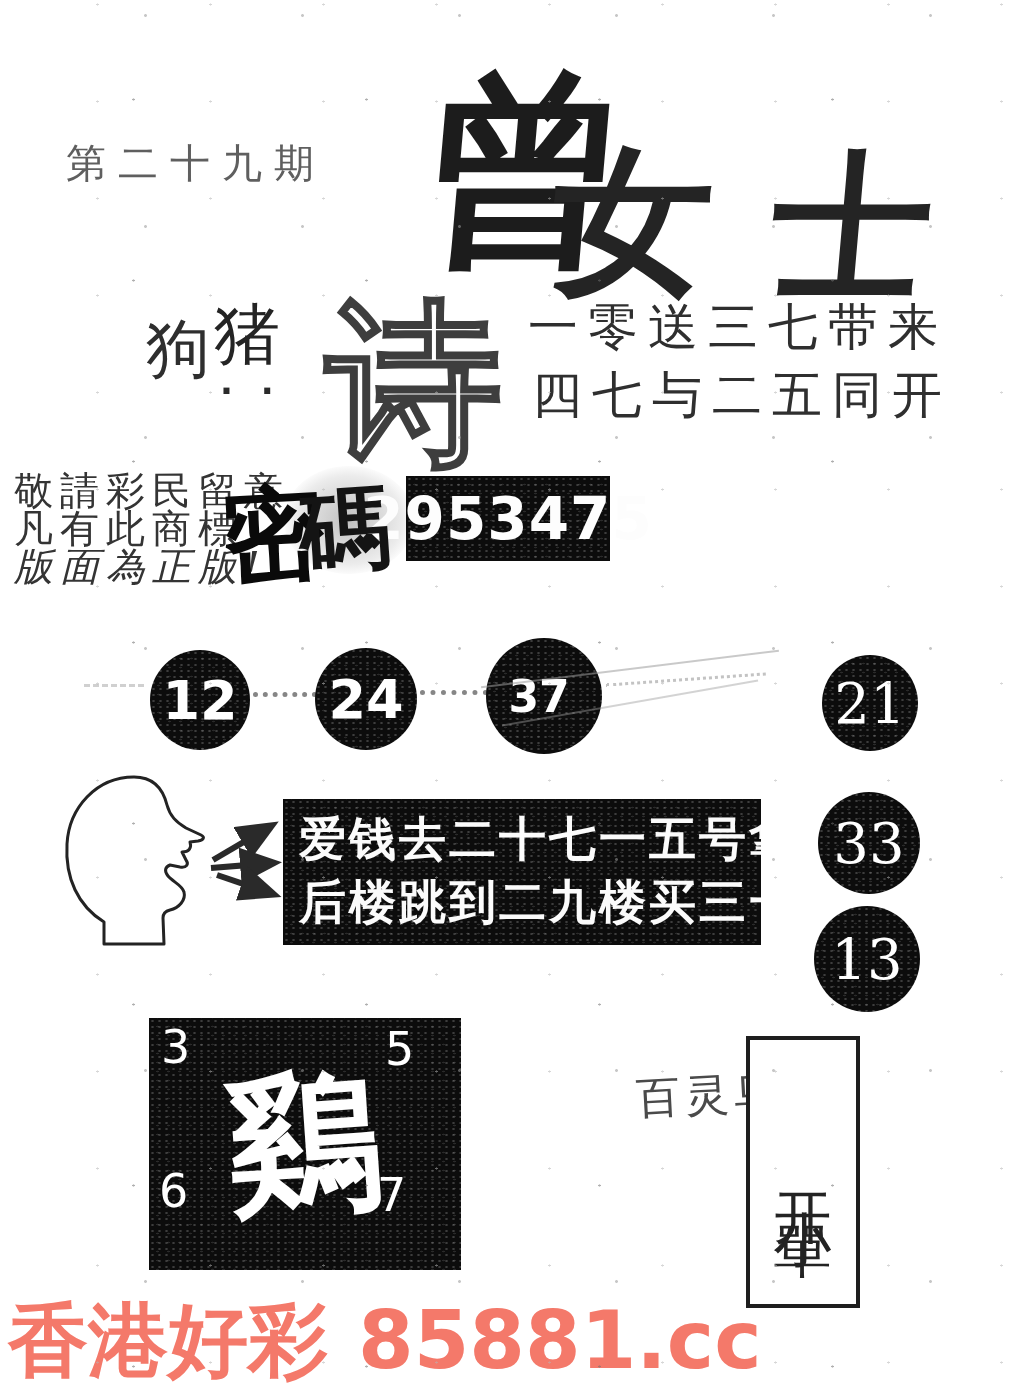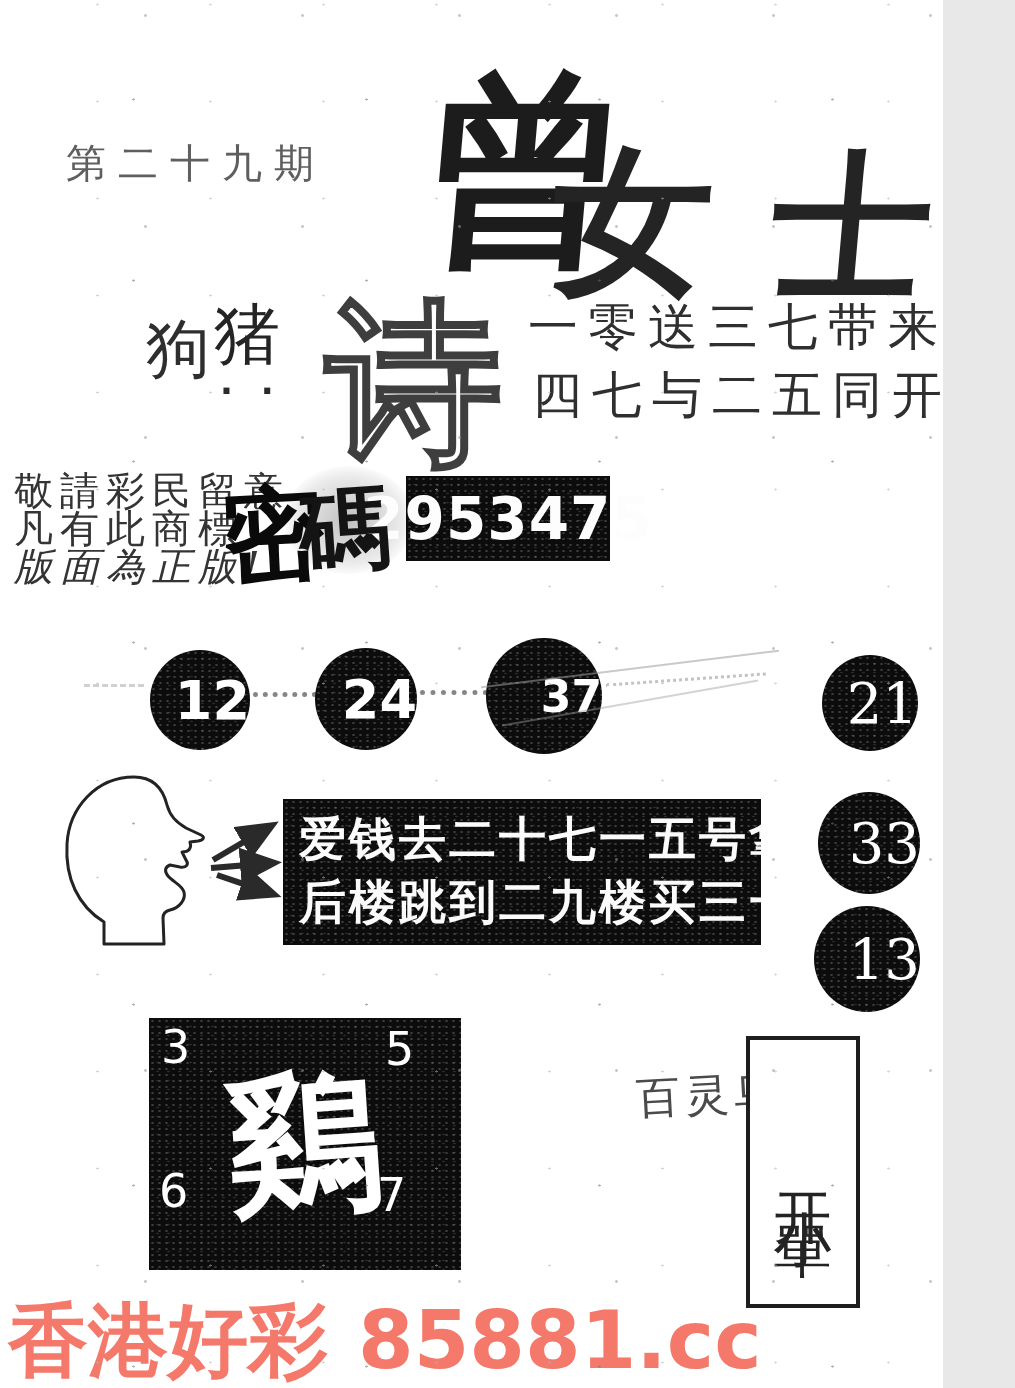--- a/index.html
+++ b/index.html
@@ -1,17 +1,17 @@
 <!DOCTYPE html>
 <html><head>
 <meta charset="utf-8">
 <style>
   html,body{margin:0;padding:0;background:#e8e8e8;}
   #stage{
-    position:relative;width:943px;height:1388px;background:#ffffff;
+    position:relative;width:1015px;height:1388px;background:#ffffff;
     overflow:hidden;font-family:"DejaVu Serif",serif;color:#222;
   }
   
   #stage::after{
     content:"";position:absolute;inset:0;pointer-events:none;z-index:50;
     background-image:
       radial-gradient(#6f6f6f 1px, transparent 1.7px),
       radial-gradient(#9a9a9a 1px, transparent 1.5px),
       radial-gradient(#b5b5b5 1px, transparent 1.4px);
     background-size:233px 181px, 157px 211px, 113px 97px;
@@ -21,21 +21,21 @@
   .abs{position:absolute;}
   
   .noisy{
     background-color:#0c0c0c;
     background-image:
       radial-gradient(rgba(255,255,255,.20) 1px, transparent 1.4px),
       radial-gradient(rgba(255,255,255,.12) 1px, transparent 1.3px);
     background-size:7px 6px, 11px 9px;
     background-position:0 0, 3px 4px;
   }
-  .circle{border-radius:50%;display:flex;align-items:center;justify-content:flex-end;color:#fff;}
+  .circle{border-radius:50%;display:flex;align-items:center;justify-content:center;color:#fff;}
   .num-sans{font-family:"DejaVu Sans",sans-serif;font-weight:bold;}
   .num-serif{font-family:"DejaVu Serif",serif;font-weight:normal;}
 
   .issue{left:66px;top:136px;font-size:40px;letter-spacing:12px;color:#3c3c3c;opacity:.82;}
 
   .title-char{font-weight:bold;color:#1c1c1c;transform:skewX(-5deg);}
   .t0{left:424px;top:34px;font-size:204px;}
   .t1{left:552px;top:116px;font-size:160px;color:#242424;}
   .t2{left:772px;top:122px;font-size:160px;color:#242424;}
 

